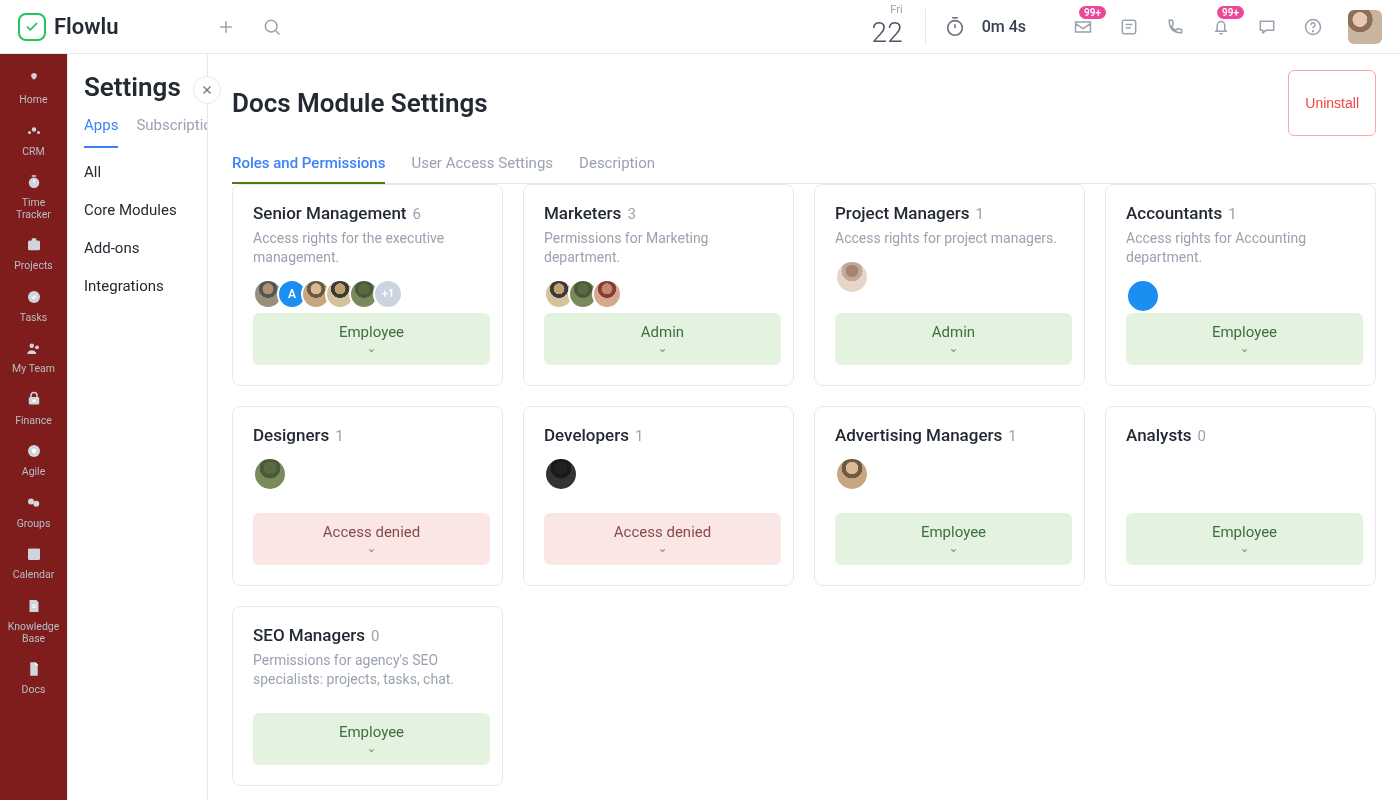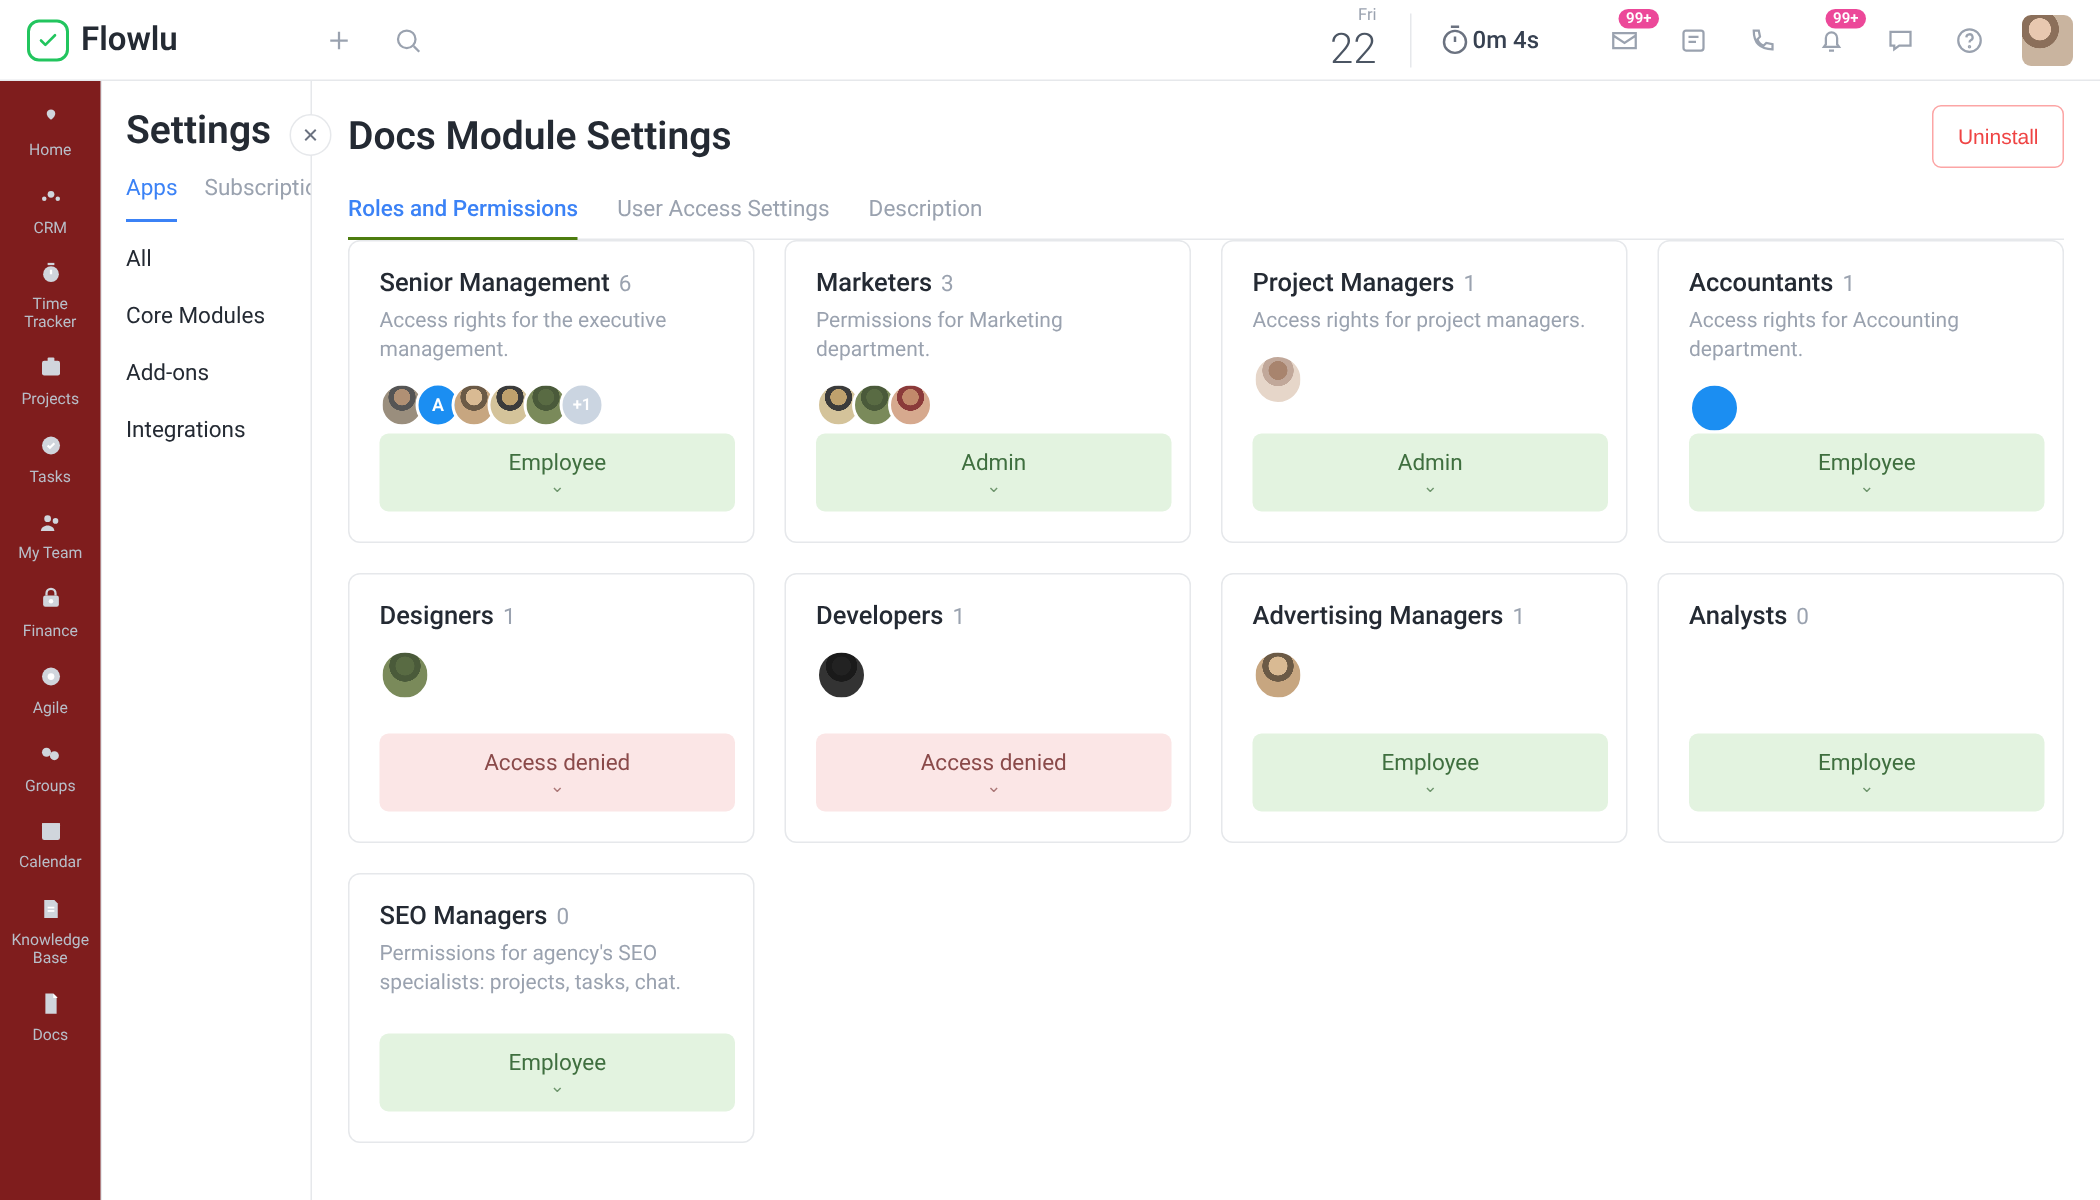--- a/index.html
+++ b/index.html
@@ -10,21 +10,21 @@
   .brand { display: flex; align-items: center; gap: 8px; font-size: 22px; font-weight: 600; }
   .brand-icon { width: 28px; height: 28px; border:2px solid #22c55e; border-radius:8px; display:flex; align-items:center; justify-content:center; }
   .brand-icon svg { width:14px; height:14px; }
   .hdr-spacer { flex: 1; }
   .hbtn { color:#9aa2af; width:34px; height:34px; display:flex; align-items:center; justify-content:center; border-radius:6px; margin-left: 12px; cursor:pointer; position:relative; }
   .hbtn svg { width:20px; height:20px; fill:none; stroke:#9aa2af; stroke-width:1.8; }
   .date-block { display:flex; align-items:flex-end; gap:6px; margin-right:4px; }
   .date-day { font-size:11px; color:#9aa2af; text-align:right; line-height:1.1; }
   .date-num { font-size:28px; font-weight:300; color:#4b5563; }
   .vdiv { height:36px; border-left:1px solid #e6e8eb; margin:0 18px; }
-  .timer { display:flex; align-items:center; gap:1px; color:#374151; font-size:16px; font-weight:500; }
+  .timer { display:flex; align-items:center; gap:16px; color:#374151; font-size:16px; font-weight:500; }
   .timer svg { width:22px; height:22px; }
   .badge { position:absolute; top:-4px; right:-6px; background:#ec4899; color:#fff; border-radius:10px; padding:1px 5px; font-size:10px; font-weight:600; }
   .avatar-sq { width:34px; height:34px; border-radius:6px; background: radial-gradient(circle at 35% 28%, #e8c8b0 0%, #e8c8b0 22%, #8b6f5a 23%, #8b6f5a 38%, #c9b49f 39%, #c9b49f 100%); margin-left:18px; cursor:pointer; }
 
   
   .app-body { display:flex; height:calc(100vh - 54px); min-height:746px; }
 
   
   .rail { width:68px; background:#7f1d1d; border-right:1px solid #e6e8eb; padding:10px 0; display:flex; flex-direction:column; align-items:center; gap:6px; }
   .rail-item { width:60px; display:flex; flex-direction:column; align-items:center; gap:2px; padding:4px 0; cursor:pointer; color:#b8bec8; font-size:10.5px; text-align:center; line-height:1.1; }
@@ -39,21 +39,21 @@
   .sp-tabs { display:flex; gap:18px; padding:14px 0 0 0; border-bottom:1px solid transparent; overflow:hidden; }
   .sp-tab { padding-bottom:12px; font-size:15px; color:#9aa2af; cursor:pointer; white-space:nowrap; }
   .sp-tab.active { color:#3b82f6; border-bottom:2px solid #3b82f6; }
   .sp-list { padding:14px 16px; display:flex; flex-direction:column; gap:20px; font-size:15px; }
   .sp-list div { cursor:pointer; }
 
   
   .content { flex:1; padding:16px 24px; overflow-y:auto; }
   .c-header { display:flex; align-items:center;justify-content:flex-end; }
   .c-title { font-size:26px; font-weight:600; }
-  .uninstall-btn { margin-left:auto; border:1px solid #fca5a5; color:#ef4444; background:#fff; padding:12px 16px; border-radius:6px; font-size:14px; cursor:pointer; }
+  .uninstall-btn { margin-left:auto; border:1px solid #fca5a5; color:#ef4444; background:#fff; padding:24px 16px; border-radius:6px; font-size:14px; cursor:pointer; }
   .c-tabs { display:flex; gap:26px; margin-top:8px; border-bottom:1px solid #e6e8eb; }
   .c-tab { padding:10px 0; font-size:15px; color:#9aa2af; cursor:pointer; }
   .c-tab.active { color:#3b82f6; border-bottom:2px solid #4d7c0f; margin-bottom:-1px; font-weight:500; }
   .section-title { font-size:22px; font-weight:600; margin:26px 0 18px 0; color:#374151; }
   .grid { display:grid; grid-template-columns:repeat(4, 1fr); gap:20px; }
   .card { border:1px solid #e6e8eb; border-radius:8px; padding:18px 12px 20px 20px; display:flex; flex-direction:column; min-height:180px; }
   .card-title { font-size:17px; font-weight:500; display:flex; align-items:baseline; gap:6px; }
   .card-count { color:#9aa2af; font-weight:400; font-size:15px; }
   .card-desc { font-size:14px; color:#9aa2af; margin-top:6px; line-height:1.35; }
   .avatars { display:flex; margin-top:12px; }

